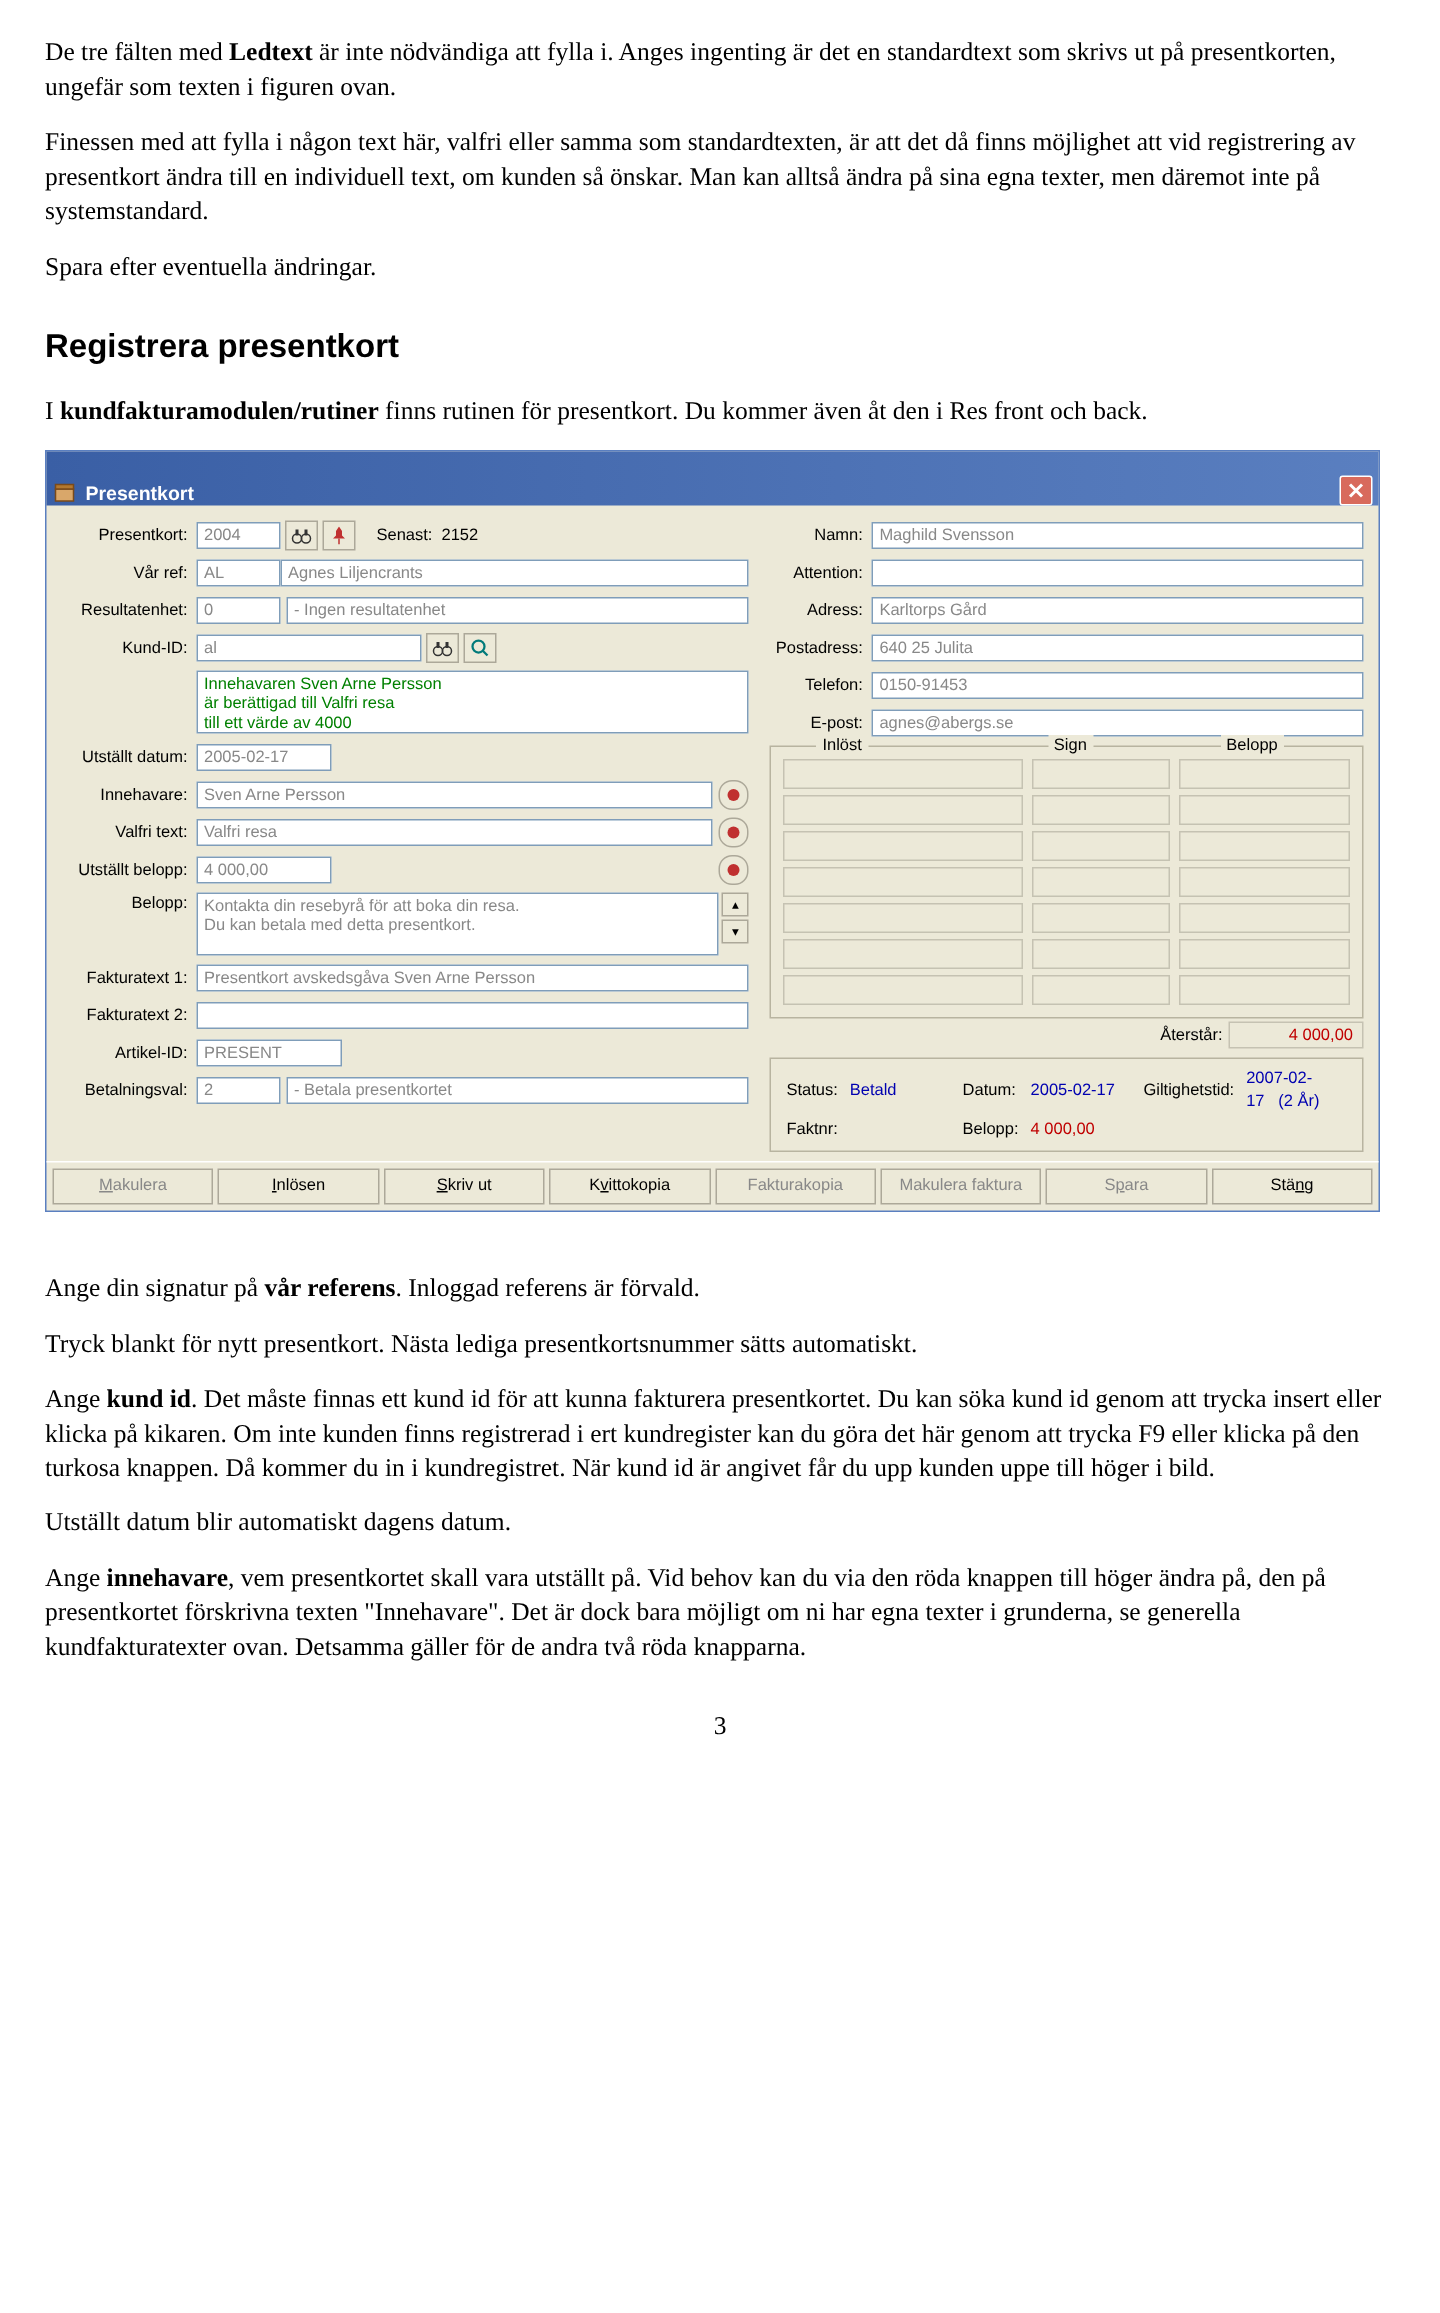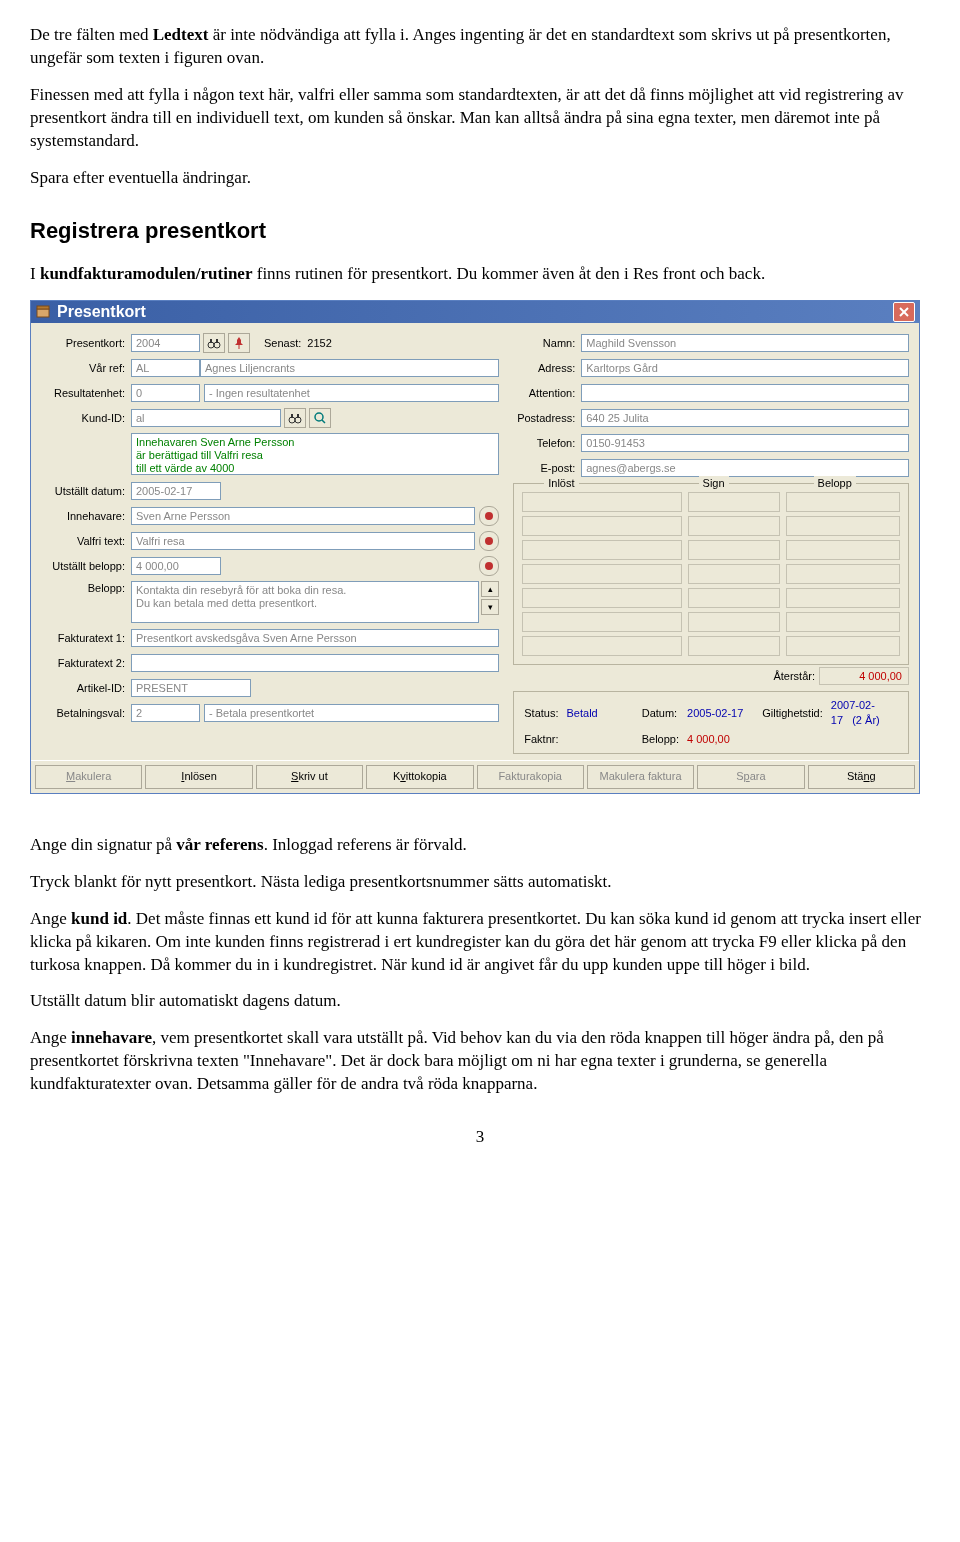--- a/index.html
+++ b/index.html
@@ -31,24 +31,24 @@
     border: 1px solid #5a7fc0;
     font-family: Tahoma, Arial, sans-serif;
     font-size: 11px;
     color: #000;
     position: relative;
   }
   .titlebar {
     background: linear-gradient(to right, #3a5fa5 0%, #5a7fc0 100%);
     color: #fff;
     font-weight: bold;
-    font-size: 16px;
-    height: 22px;
+    font-size: 13px;
+    height: 36px;
     display: flex;
-    align-items: center;
+    align-items: flex-end;
     padding: 0 4px;
     position: relative;
   }
   .titlebar .ticon {
     width: 16px; height: 16px;
     margin-right: 6px;
     display: inline-flex; align-items:center; justify-content:center;
   }
   .titlebar .ttitle { flex: 1; }
   .titlebar .close {
@@ -76,21 +76,21 @@
     border: 1px solid #7f9db9;
     background: #fff;
     color: #888;
     padding: 1px 4px;
     font-family: Tahoma, Arial, sans-serif;
     font-size: 11px;
     box-sizing: border-box;
     overflow: hidden;
     white-space: nowrap;
   }
-  .field.short60 { flex: none; width: 69px; }
+  .field.short60 { flex: none; width: 56px; }
   .field.short90 { flex: none; width: 90px; }
   .iconbtn {
     width: 20px; height: 18px;
     margin-left: 3px;
     background: #ece9d8;
     border: 1px solid #aca899;
     display: inline-flex; align-items:center; justify-content:center;
     font-size: 11px;
     cursor: pointer;
   }
@@ -319,41 +319,41 @@
         <div class="row" style="margin-top:4px">
           <div class="lbl">Fakturatext 1:</div>
           <div class="field">Presentkort avskedsgåva Sven Arne Persson</div>
         </div>
         <div class="row">
           <div class="lbl">Fakturatext 2:</div>
           <div class="field"></div>
         </div>
         <div class="row">
           <div class="lbl">Artikel-ID:</div>
-          <div class="field" style="flex:none;width:120px">PRESENT</div>
+          <div class="field" style="flex:none;width:97px">PRESENT</div>
         </div>
         <div class="row">
           <div class="lbl">Betalningsval:</div>
           <div class="field short60">2</div>
           <div class="field" style="margin-left:4px">- Betala presentkortet</div>
         </div>
       </div>
 
       <div class="right">
         <div class="row">
             <div class="lblR">Namn:</div>
             <div class="field">Maghild Svensson</div>
           </div>
         <div class="row">
+            <div class="lblR">Attention:</div>
+            <div class="field"></div>
+          </div>
+        <div class="row">
             <div class="lblR">Adress:</div>
             <div class="field">Karltorps Gård</div>
-          </div>
-        <div class="row">
-            <div class="lblR">Attention:</div>
-            <div class="field"></div>
           </div>
         <div class="row">
             <div class="lblR">Postadress:</div>
             <div class="field">640 25 Julita</div>
           </div>
         <div class="row">
             <div class="lblR">Telefon:</div>
             <div class="field">0150-91453</div>
           </div>
         <div class="row">

